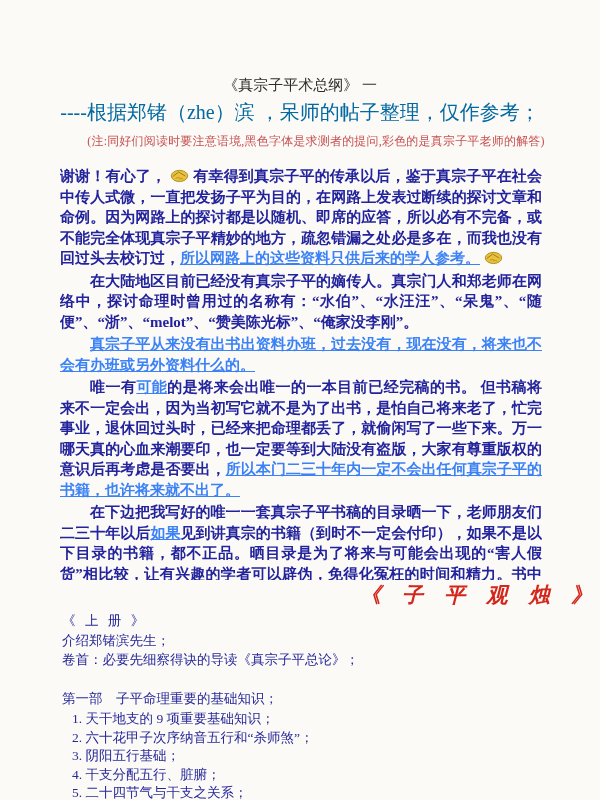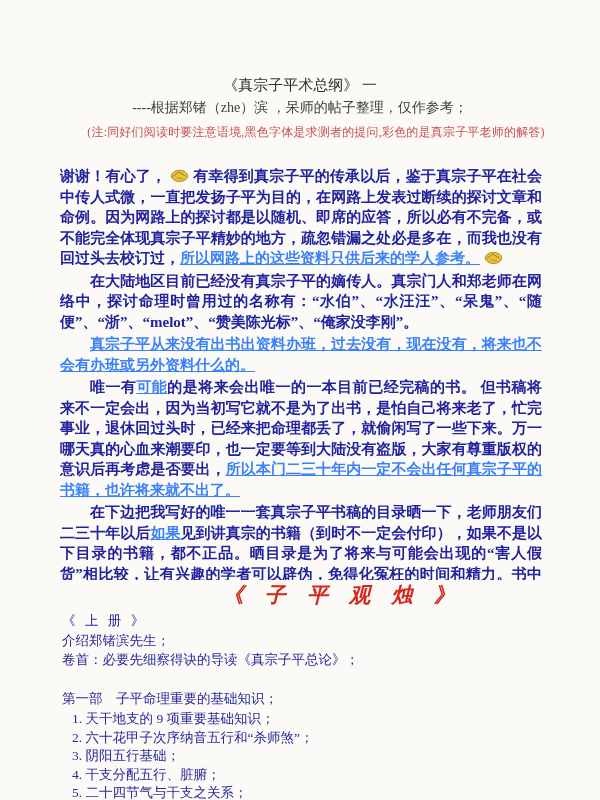--- a/index.html
+++ b/index.html
@@ -28,22 +28,22 @@
     width: 600px;
     text-align: center;
   }
   .doc-title {
     font-size: 15px;
     color: #2d2d2d;
     font-weight: normal;
     margin: 0;
   }
   .doc-subtitle {
-    font-size: 14px;
-    color: #404040;
+    font-size: 20px;
+    color: #0369a1;
     margin-top: 4px;
   }
   .doc-note {
     font-size: 12px;
     color: #c75050;
     margin-top: 7px;
     letter-spacing: 0.2px;
     padding-left: 32px;
   }
 
@@ -75,21 +75,21 @@
   }
 
   
   .book-title {
     position: absolute;
     top: 581px;
     left: 0;
     width: 600px;
     box-sizing: border-box;
     padding-left: 85px;
-    text-align: center;
+    text-align: right;
     font-size: 21px;
     font-weight: bold;
     font-style: italic;
     color: #d3271c;
     letter-spacing: 8px;
     white-space: nowrap;
   }
 
   
   .doc-toc {

